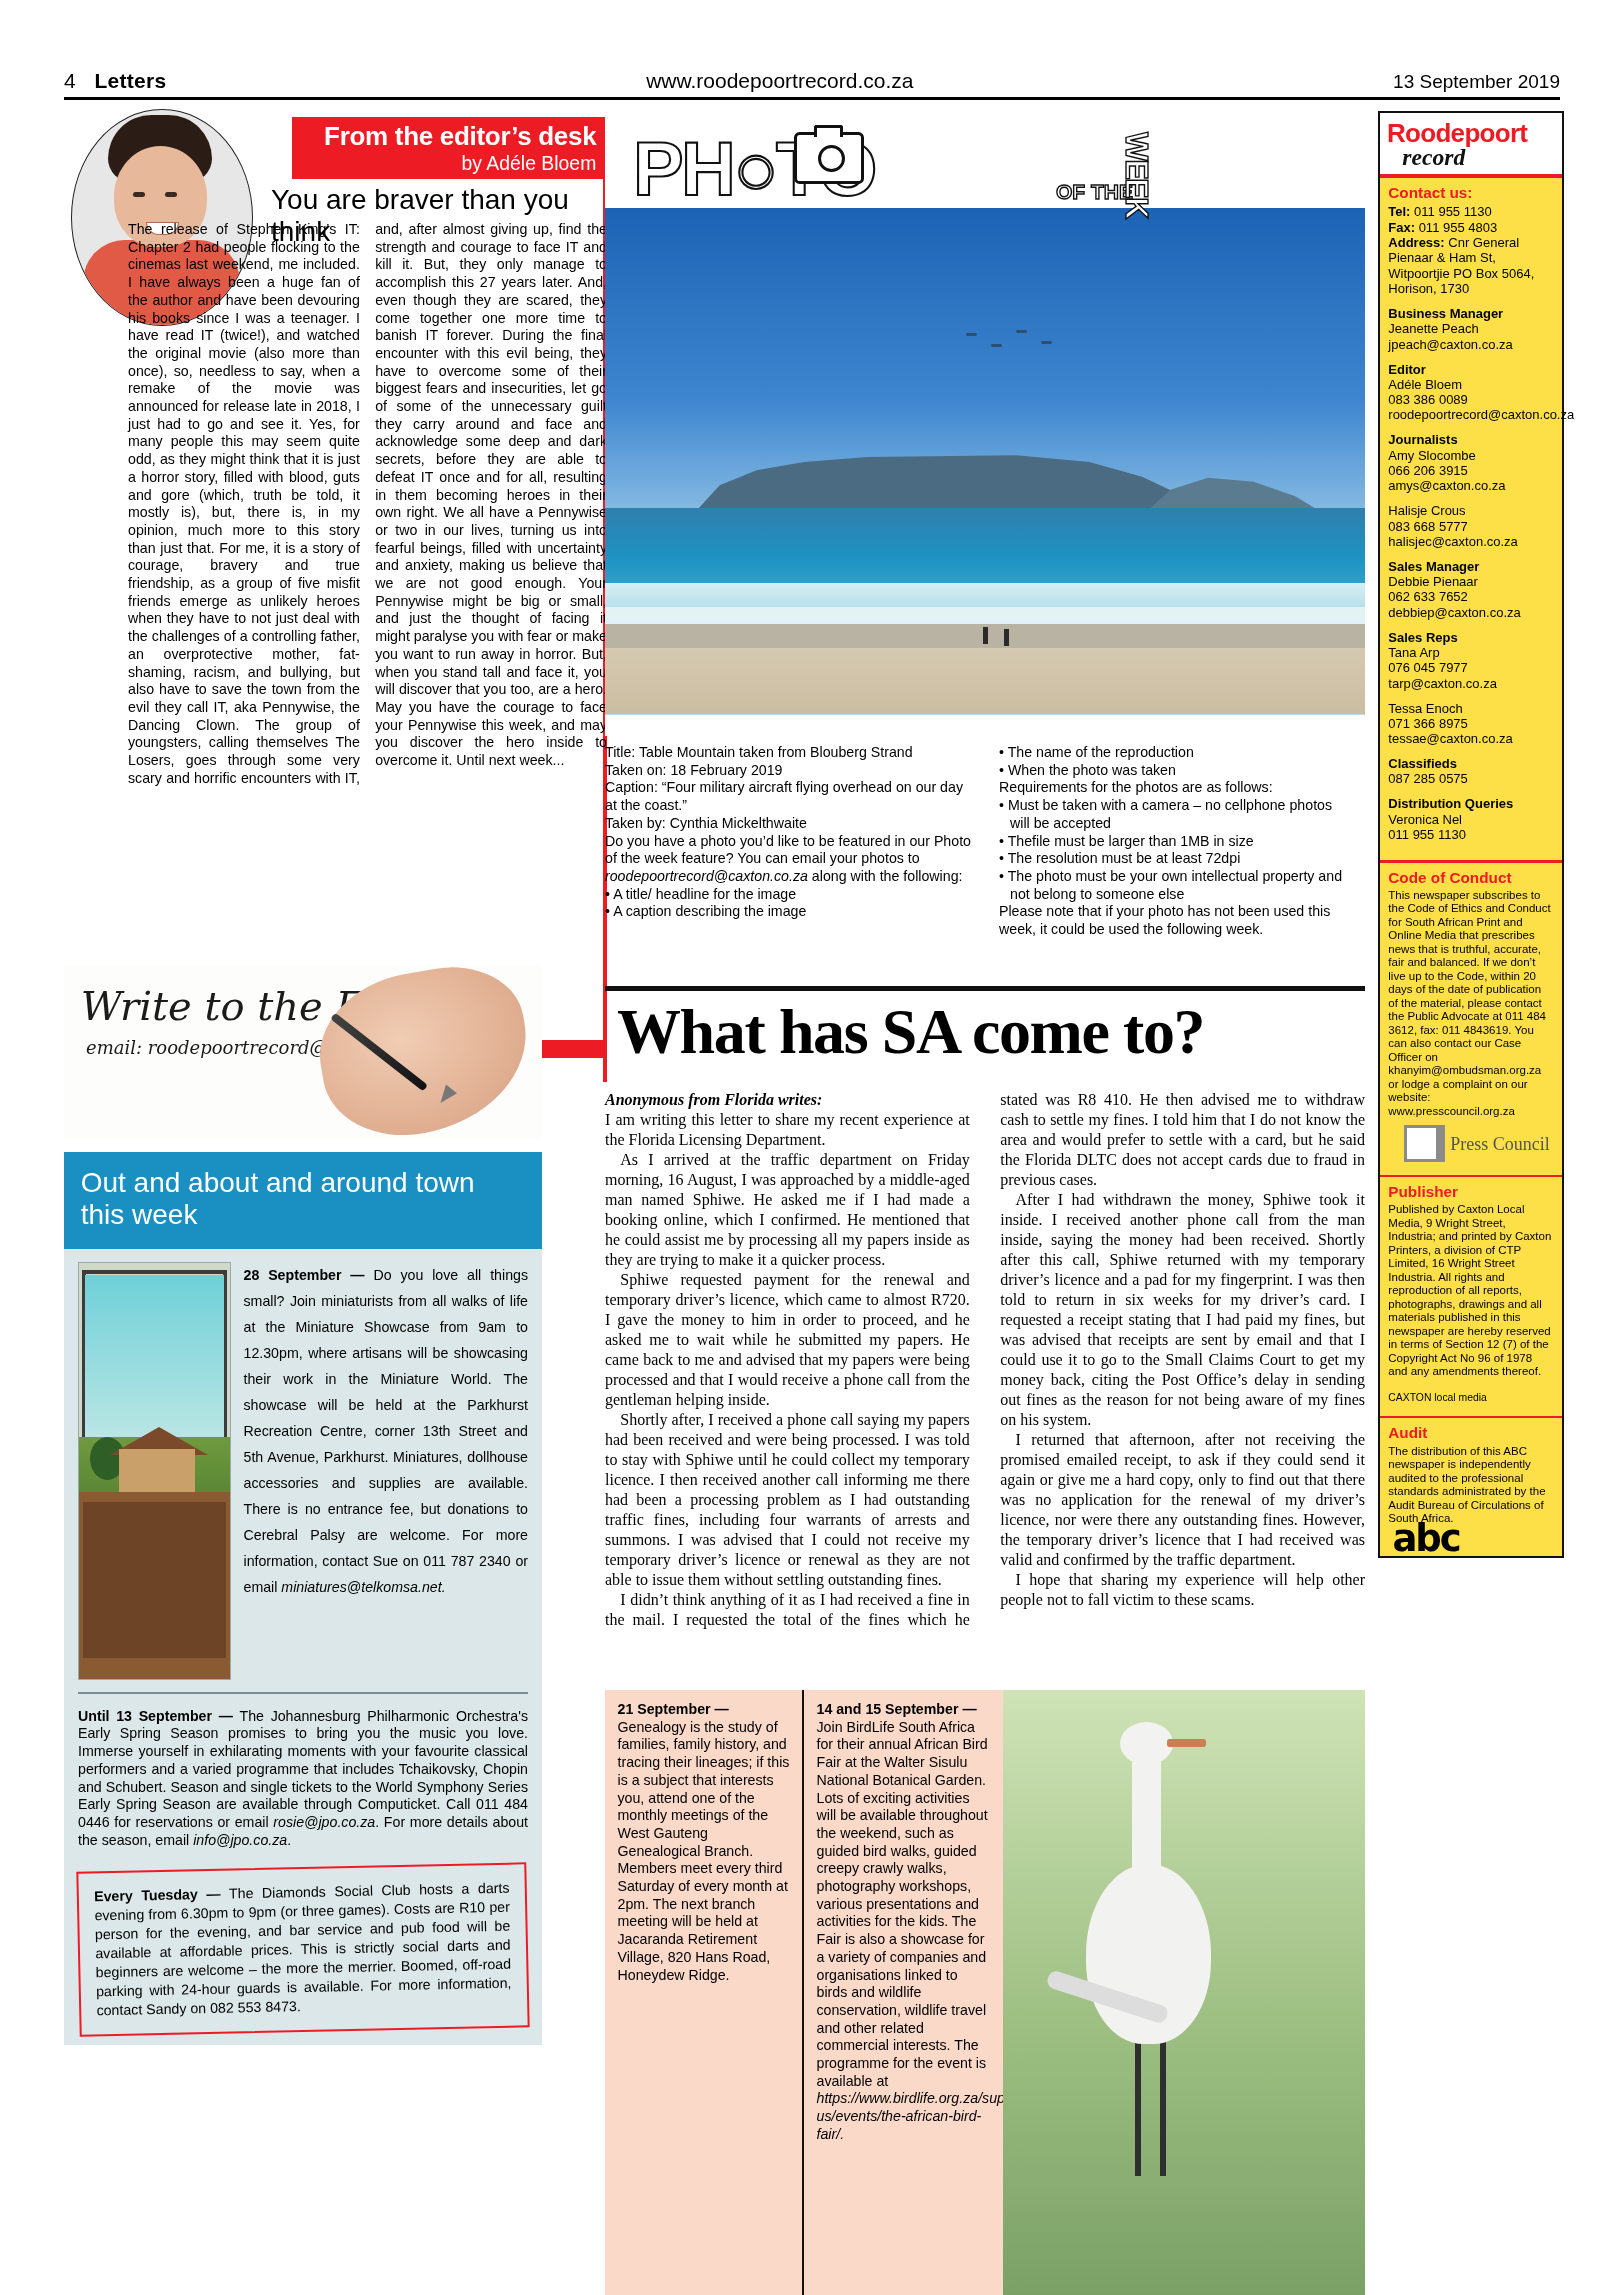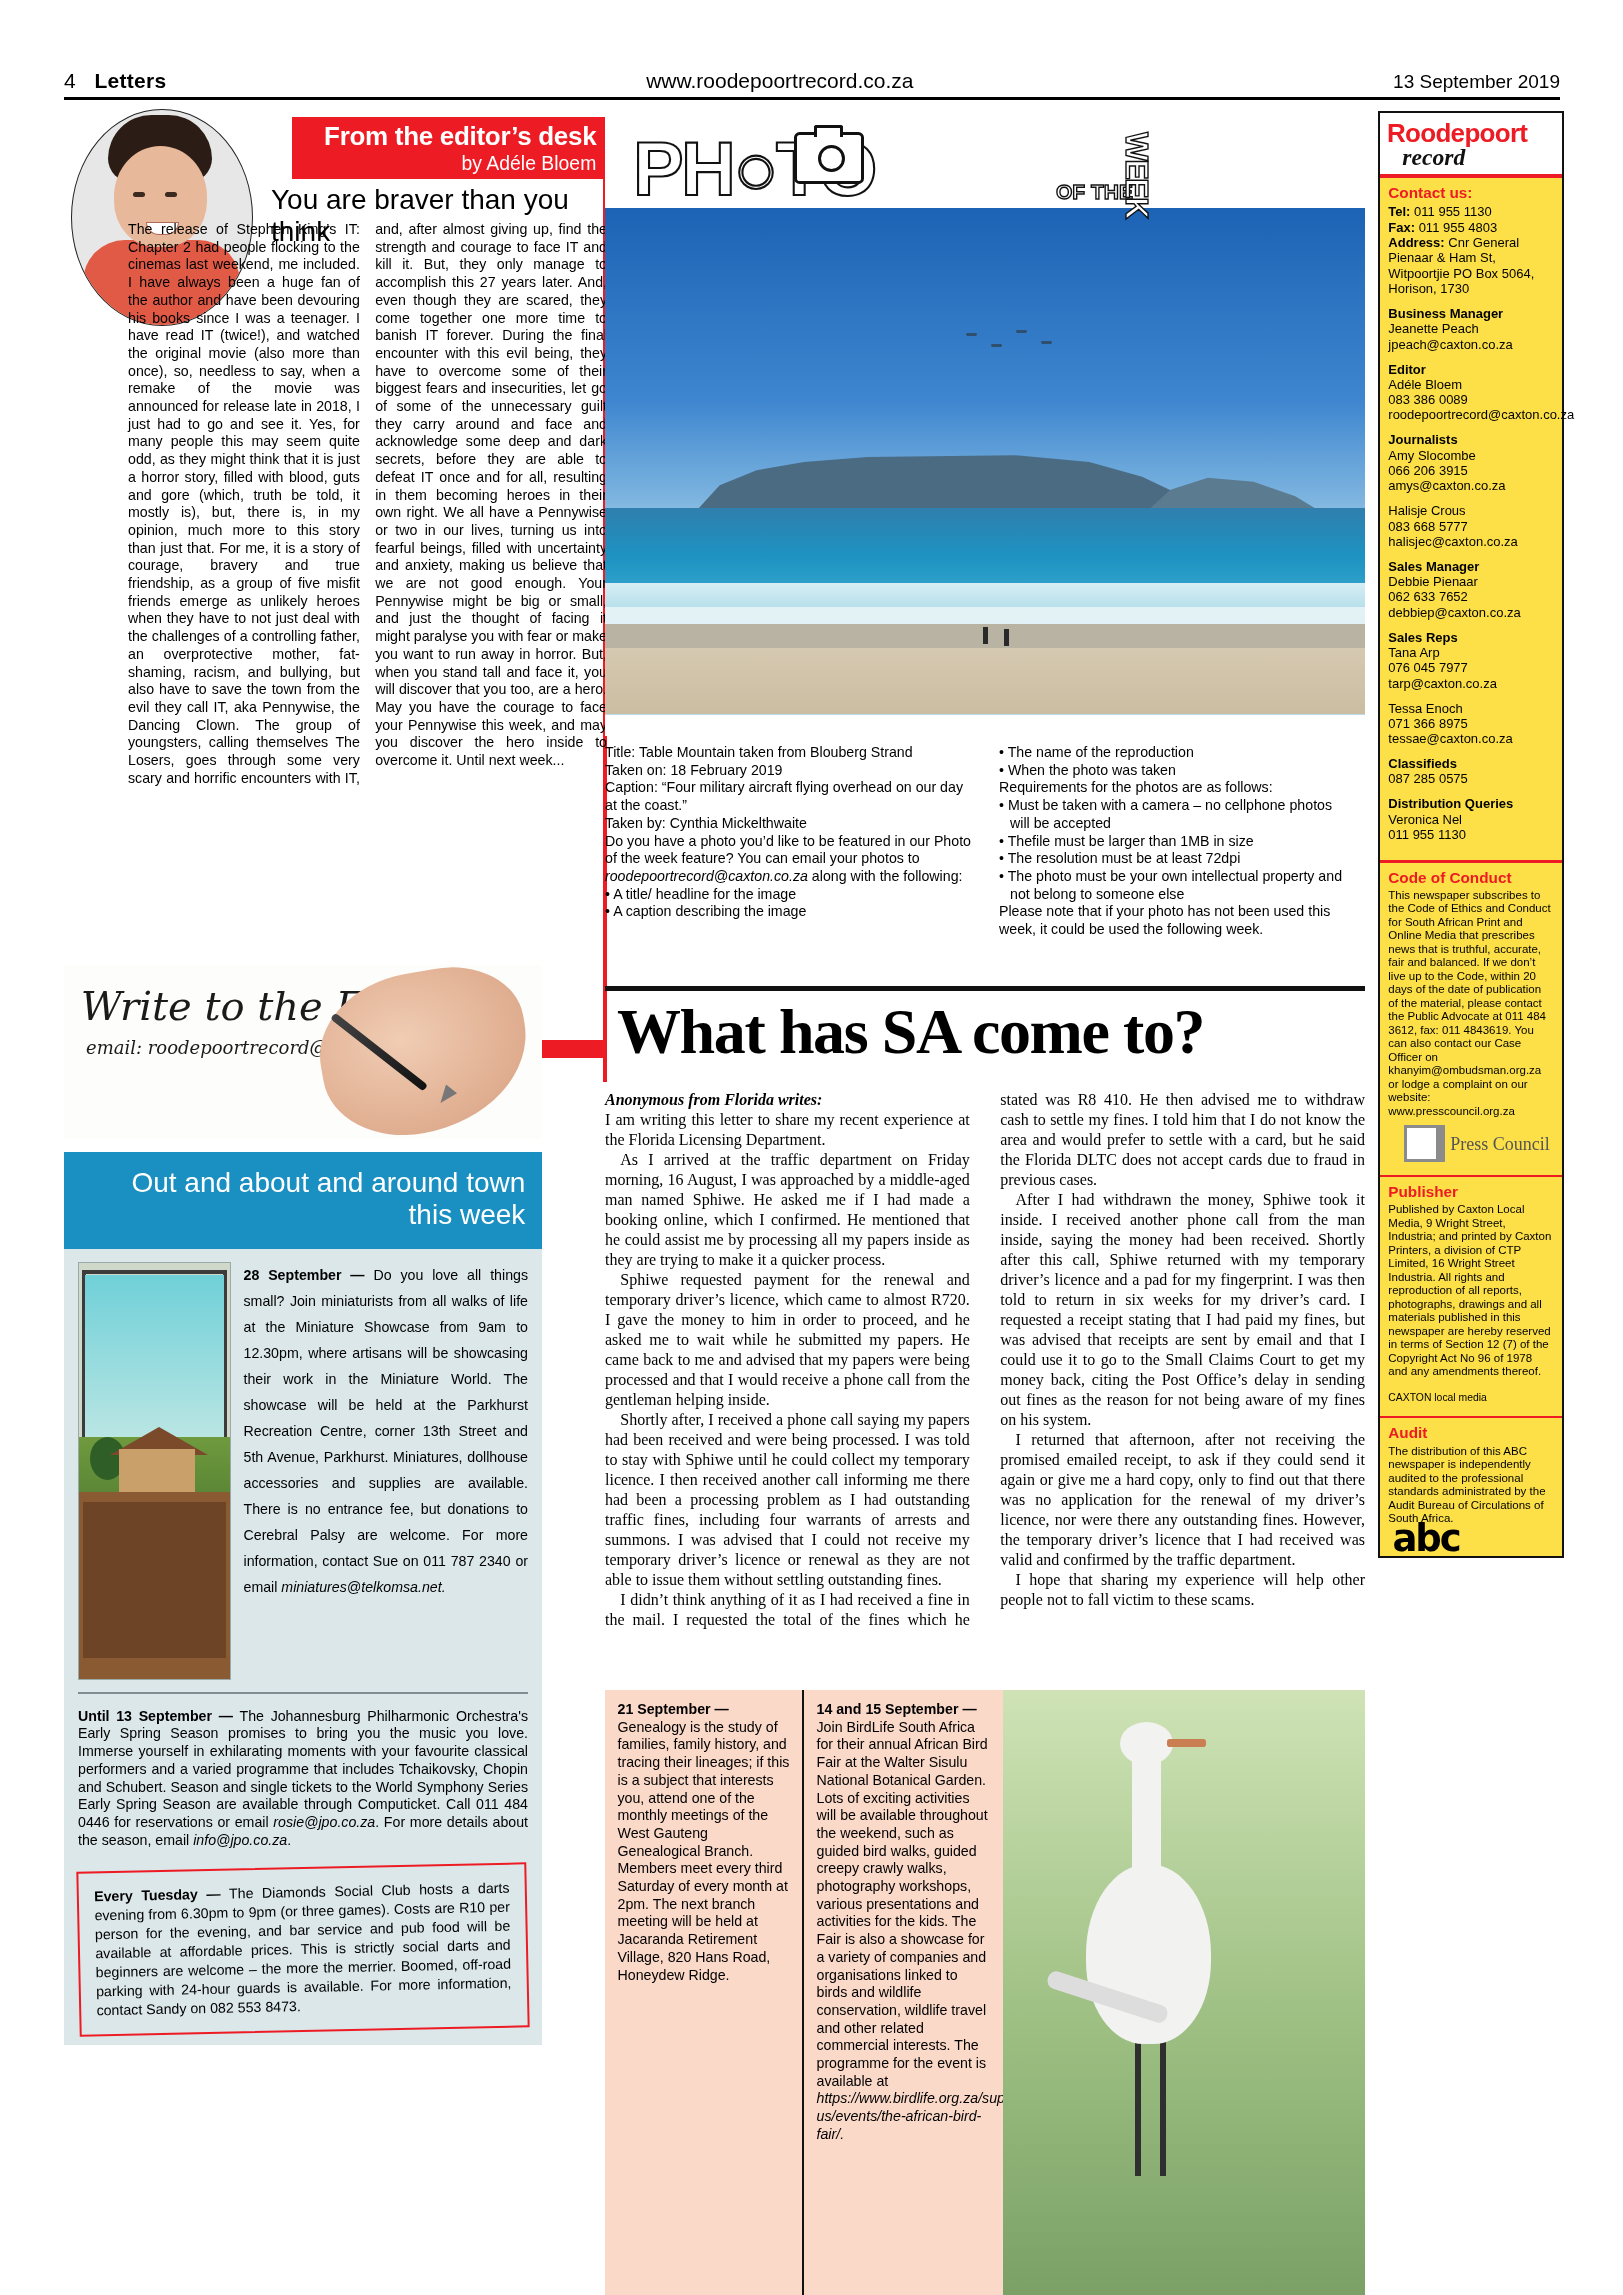--- a/index.html
+++ b/index.html
@@ -42,21 +42,21 @@
   .wte .script{position:absolute;left:16.7px;top:18px;font-family:"DejaVu Serif",serif;font-style:italic;font-size:40px;color:#1b1b1b;}
   .wte .script2{position:absolute;left:22px;top:72px;font-family:"DejaVu Serif",serif;font-style:italic;font-size:18px;color:#1b1b1b;}
   .wte .hand{position:absolute;right:14px;top:7px;width:208px;height:160px;background:
       radial-gradient(ellipse at 40% 40%, #f0cdb4 0%, #e2b194 60%, #d49d80 100%);
       border-radius:50% 40% 60% 45%;transform:rotate(-10deg);}
   .wte .pen{position:absolute;right:104px;top:83px;width:118px;height:8.3px;background:linear-gradient(90deg,#444,#111);transform:rotate(38deg);border-radius:4.2px;}
   .wte .penTip{position:absolute;right:89px;top:122px;width:0;height:0;border-left:7px solid transparent;border-right:7px solid transparent;border-top:18px solid #777;transform:rotate(38deg);}
 
   
   .oa{position:absolute;left:64px;top:1152px;width:478px;}
-  .oa-head{background:#1a8fc1;color:#fff;padding:15.3px 16.7px 18px 16.7px;font-size:28px;line-height:32px;text-align:right;}
+  .oa-head{background:#1a8fc1;color:#fff;padding:15.3px 16.7px 18px 16.7px;font-size:28px;line-height:32px;text-align:left;}
   .oa-body{background:#dce7ea;padding:12.5px 14px 12.5px 14px;}
   .oa-top{display:flex;gap:12.5px;}
   .oa-img{width:151px;height:416px;flex:0 0 151px;position:relative;overflow:hidden;background:#cfd8c9;border:0.7px solid #9aa;}
   .oa-img .sky{position:absolute;left:5.6px;top:12.5px;right:5.6px;height:174px;background:linear-gradient(#6fd0d8,#bfe7e4);}
   .oa-img .grass{position:absolute;left:0;top:174px;right:0;height:139px;background:linear-gradient(#6f9a3e,#3e6b2a);}
   .oa-img .case{position:absolute;left:0;top:229px;right:0;bottom:0;background:#8a5a33;}
   .oa-img .case2{position:absolute;left:4.2px;top:239px;right:4.2px;bottom:21px;background:#6d4526;}
   .oa-img .house{position:absolute;left:40px;top:186px;width:76px;height:54px;background:#c9a06a;}
   .oa-img .roof{position:absolute;left:30.5px;top:164px;width:0;height:0;border-left:49px solid transparent;border-right:49px solid transparent;border-bottom:28px solid #7a4a2b;}
   .oa-img .tree{position:absolute;left:11px;top:174px;width:35px;height:43px;background:#2f5f27;border-radius:50%;}

